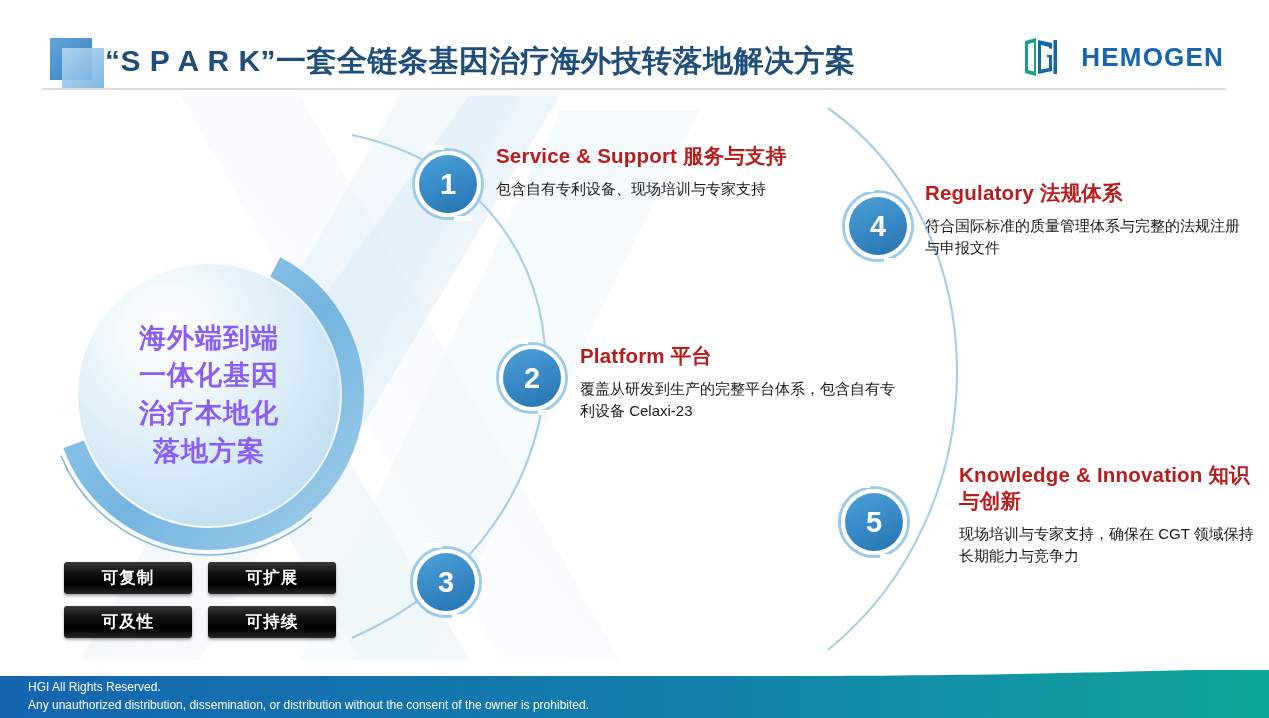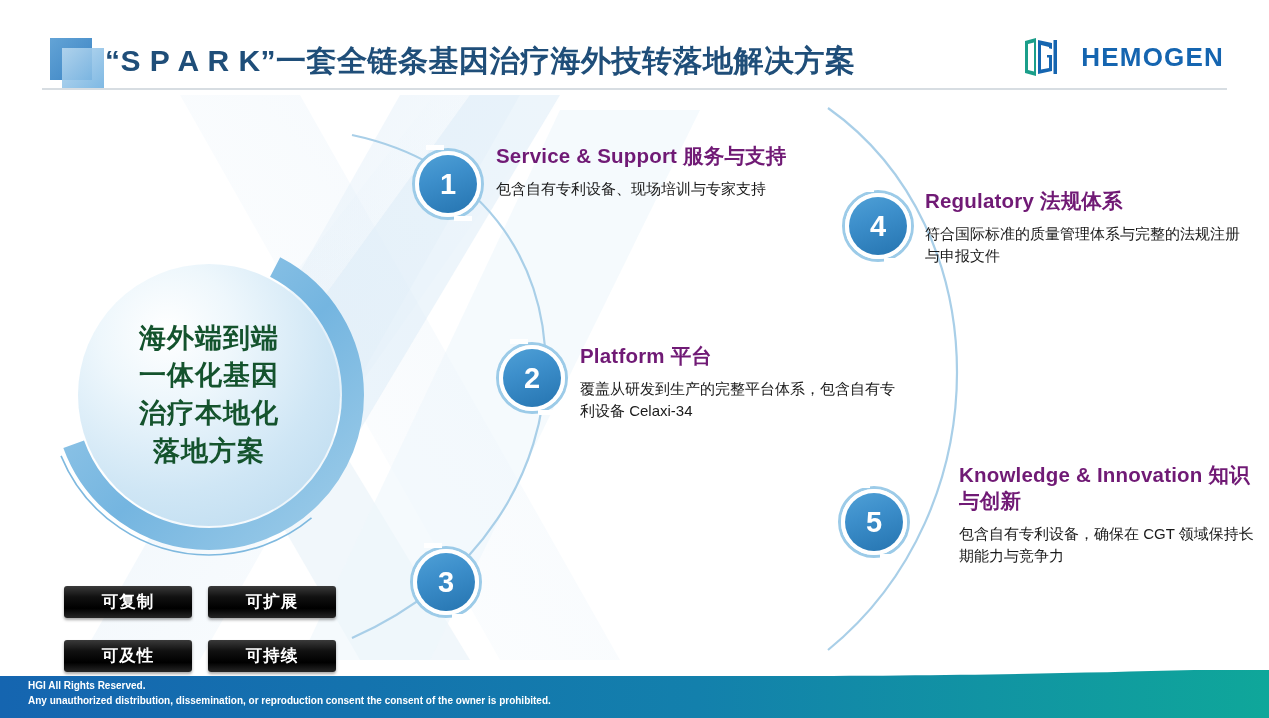--- a/index.html
+++ b/index.html
@@ -30,55 +30,55 @@
   .logo-word{font-size:26px;font-weight:bold;color:#1565b0;letter-spacing:1.2px;}
 
   
   .donut{position:absolute;left:44px;top:230px;width:330px;height:330px;}
   .donut svg{position:absolute;inset:0;}
   .donut-core{position:absolute;left:34px;top:34px;width:262px;height:262px;
      border-radius:50%;
      background:radial-gradient(circle at 34% 26%, #ffffff 0%, #eef7fc 26%, #cfe6f5 62%, #b7d8ee 100%);}
   .donut-text{position:absolute;left:34px;top:34px;width:262px;height:262px;
      display:flex;flex-direction:column;align-items:center;justify-content:center;
-     gap:2px;color:#14532d;font-size:27px;font-weight:bold;line-height:1.32;
+     gap:2px;color:#8b5cf6;font-size:27px;font-weight:bold;line-height:1.32;
      letter-spacing:1px;}
 
   
   .node{position:absolute;width:72px;height:72px;}
   .node .ring-outer{position:absolute;inset:0;border-radius:50%;
      border:3px solid #9ccbe8;}
   .node .ring-gap-a,.node .ring-gap-b{position:absolute;background:#ffffff;}
   .node .disc{position:absolute;left:7px;top:7px;width:58px;height:58px;
      border-radius:50%;
      background:linear-gradient(160deg,#4fa0d6 0%,#3d8fcb 38%,#2574b0 100%);
      box-shadow:0 0 0 4px #ffffff;
      display:flex;align-items:center;justify-content:center;}
   .node .num{color:#ffffff;font-size:29px;font-weight:bold;line-height:1;}
 
   
   .item{position:absolute;}
-  .item h3{margin:0 0 9px 0;font-size:20.5px;font-weight:bold;color:#701a75;
+  .item h3{margin:0 0 9px 0;font-size:20.5px;font-weight:bold;color:#b91c1c;
       line-height:1.26;letter-spacing:.2px;}
   .item p{margin:0;font-size:15px;color:#1a1a1a;line-height:1.5;}
 
   
-  .tags{position:absolute;left:64px;top:586px;width:275px;
-        display:flex;flex-wrap:wrap;gap:22px 16px;}
+  .tags{position:absolute;left:64px;top:562px;width:275px;
+        display:flex;flex-wrap:wrap;gap:12px 16px;}
   .tag{width:128px;height:32px;border-radius:3px;
        background:linear-gradient(180deg,#3a3a3a 0%,#111111 34%,#000000 70%,#262626 100%);
        color:#ffffff;font-size:16.5px;font-weight:bold;letter-spacing:1px;
        display:flex;align-items:center;justify-content:center;
        box-shadow:0 2px 3px rgba(0,0,0,.35);}
 
   
   .footer{position:absolute;left:0;bottom:0;width:1269px;height:48px;}
   .footer-bg{position:absolute;inset:0;}
-  .footer-txt{position:absolute;left:28px;top:8px;color:#ffffff;font-size:10px;
-      line-height:1.5;font-weight:700;}
+  .footer-txt{position:absolute;left:28px;top:8px;color:#ffffff;font-size:12px;
+      line-height:1.5;font-weight:400;}
 </style>
 </head>
 <body>
 
 <div class="slide">
 
   <div class="bg-layer">
     <svg width="1269" height="718" viewBox="0 0 1269 718">
       <defs>
         <linearGradient id="gx1" x1="0" y1="0" x2="1" y2="1">
@@ -166,56 +166,56 @@
   <div class="node" style="left:496px;top:342px;">
     <div class="ring-outer"></div>
     <div class="ring-gap-a" style="left:14px;top:-3px;width:18px;height:5px;"></div>
     <div class="ring-gap-b" style="left:42px;top:68px;width:18px;height:5px;"></div>
     <div class="disc">
       <span class="num">2</span>
     </div>
   </div>
   <div class="item" style="left:580px;top:324px;width:322px;margin-top:19px;">
     <h3>Platform 平台</h3>
-    <p>覆盖从研发到生产的完整平台体系，包含自有专利设备 Celaxi-34</p>
+    <p>覆盖从研发到生产的完整平台体系，包含自有专利设备 Celaxi-23</p>
   </div>
 
   <div class="node" style="left:410px;top:546px;">
     <div class="ring-outer"></div>
     <div class="ring-gap-a" style="left:14px;top:-3px;width:18px;height:5px;"></div>
     <div class="ring-gap-b" style="left:42px;top:68px;width:18px;height:5px;"></div>
     <div class="disc">
       <span class="num">3</span>
     </div>
   </div>
 
   <div class="node" style="left:842px;top:190px;">
     <div class="ring-outer"></div>
     <div class="ring-gap-a" style="left:14px;top:-3px;width:18px;height:5px;"></div>
     <div class="ring-gap-b" style="left:42px;top:68px;width:18px;height:5px;"></div>
     <div class="disc">
       <span class="num">4</span>
     </div>
   </div>
-  <div class="item" style="left:925px;top:188px;width:325px;">
+  <div class="item" style="left:925px;top:180px;width:325px;">
     <h3>Regulatory 法规体系</h3>
     <p>符合国际标准的质量管理体系与完整的法规注册与申报文件</p>
   </div>
 
   <div class="node" style="left:838px;top:486px;">
     <div class="ring-outer"></div>
     <div class="ring-gap-a" style="left:14px;top:-3px;width:18px;height:5px;"></div>
     <div class="ring-gap-b" style="left:42px;top:68px;width:18px;height:5px;"></div>
     <div class="disc">
       <span class="num">5</span>
     </div>
   </div>
   <div class="item" style="left:922px;top:462px;width:300px;margin-left:37px;">
     <h3>Knowledge &amp; Innovation 知识与创新</h3>
-    <p>包含自有专利设备，确保在 CGT 领域保持长期能力与竞争力</p>
+    <p>现场培训与专家支持，确保在 CGT 领域保持长期能力与竞争力</p>
   </div>
 
   <div class="tags">
     <div class="tag">可复制</div>
     <div class="tag">可扩展</div>
     <div class="tag">可及性</div>
     <div class="tag">可持续</div>
   </div>
 
   <div class="footer">
@@ -224,17 +224,17 @@
         <linearGradient id="fg" x1="0" y1="0" x2="1" y2="0">
           <stop offset="0%" stop-color="#1565b0"></stop>
           <stop offset="55%" stop-color="#1380ac"></stop>
           <stop offset="100%" stop-color="#0fa79a"></stop>
         </linearGradient>
       </defs>
       <path d="M0 6 L760 6 C980 6 1120 2 1269 -2 L1269 48 L0 48 Z" fill="url(#fg)"></path>
     </svg>
     <div class="footer-txt">
       <div>HGI All Rights Reserved.</div>
-      <div>Any unauthorized distribution, dissemination, or reproduction consent the consent of the owner is prohibited.</div>
+      <div>Any unauthorized distribution, dissemination, or distribution without the consent of the owner is prohibited.</div>
     </div>
   </div>
 
 </div>
 
 </body></html>

